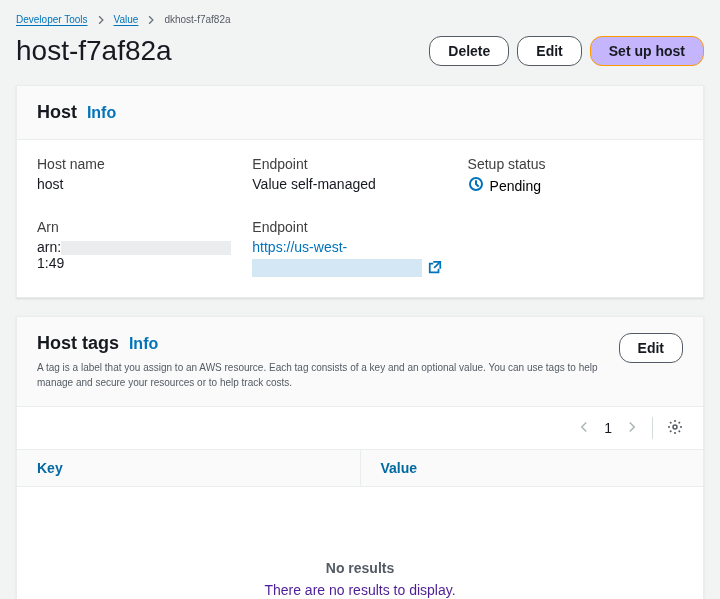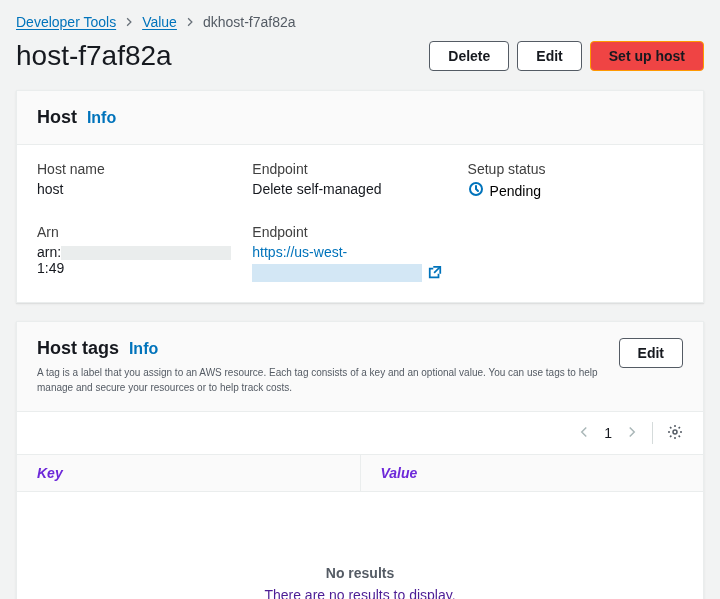--- a/index.html
+++ b/index.html
@@ -8,21 +8,21 @@
     padding: 0;
     font-family: "Amazon Ember", "Helvetica Neue", Arial, sans-serif;
     background: #f2f3f3;
     color: #16191f;
     font-size: 14px;
   }
   .page {
     padding: 14px 16px 16px 16px;
   }
   .breadcrumb {
-    font-size: 14px;
+    font-size: 10px;
     color: #545b64;
     margin-bottom: 10px;
     display: flex;
     align-items: center;
     gap: 8px;
   }
   .breadcrumb a {
     color: #0073bb;
     text-decoration: underline;
     text-underline-offset: 2px;
@@ -40,27 +40,27 @@
     color: #16191f;
     margin: 0;
   }
   .actions { display: flex; gap: 8px; }
   .btn {
     font-size: 14px;
     padding: 6px 18px;
     border: 1px solid #545b64;
     background: #fff;
     color: #16191f;
-    border-radius: 4px;
+    border-radius: 12px;
     font-weight: 700;
     cursor: pointer;
     font-family: inherit;
   }
   .btn-primary {
-    background: #ef4444;
+    background: #c4b5fd;
     border-color: #ff9900;
     color: #16191f;
   }
   .panel {
     background: #fff;
     border: 1px solid #eaeded;
     box-shadow: 0 1px 1px rgba(0,0,0,0.05), 0 1px 3px rgba(0,0,0,0.05);
     margin-bottom: 18px;
   }
   .panel-header {
@@ -110,23 +110,22 @@
   .table-head {
     display: flex;
     border-top: 1px solid #eaeded;
     border-bottom: 1px solid #eaeded;
     background: #fafafa;
   }
   .th {
     flex: 1;
     padding: 10px 20px;
     font-size: 14px;
-    color: #6d28d9;
+    color: #0369a1;
     font-weight: 700;
-    font-style: italic;
   }
   .th + .th { border-left: 1px solid #eaeded; }
   .empty {
     text-align: center;
     padding: 36px 20px 28px 20px;
   }
   .empty-title { font-weight: 700; color: #545b64; margin-bottom: 6px; margin-top: 37px; }
   .empty-sub { color: #4c1d95; font-size: 14px; margin-bottom: 18px; }
 </style>
 </head>
@@ -165,21 +164,21 @@
       <span class="info-link">Info</span>
     </div>
     <div class="panel-body">
       <div class="detail-grid">
         <div class="detail-col">
           <div class="label">Host name</div>
           <div class="value">host</div>
         </div>
         <div class="detail-col">
           <div class="label">Endpoint</div>
-          <div class="value">Delete self-managed</div>
+          <div class="value">Value self-managed</div>
         </div>
         <div class="detail-col">
           <div class="label">Setup status</div>
           <div class="value status">
             <span>
               <svg width="16" height="16" viewBox="0 0 16 16" fill="none" stroke="#0073bb" stroke-width="2" stroke-linecap="round">
                   <circle cx="8" cy="8" r="6"></circle>
                   <path d="M8 5v3l2 2"></path>
                 </svg>
             </span>

